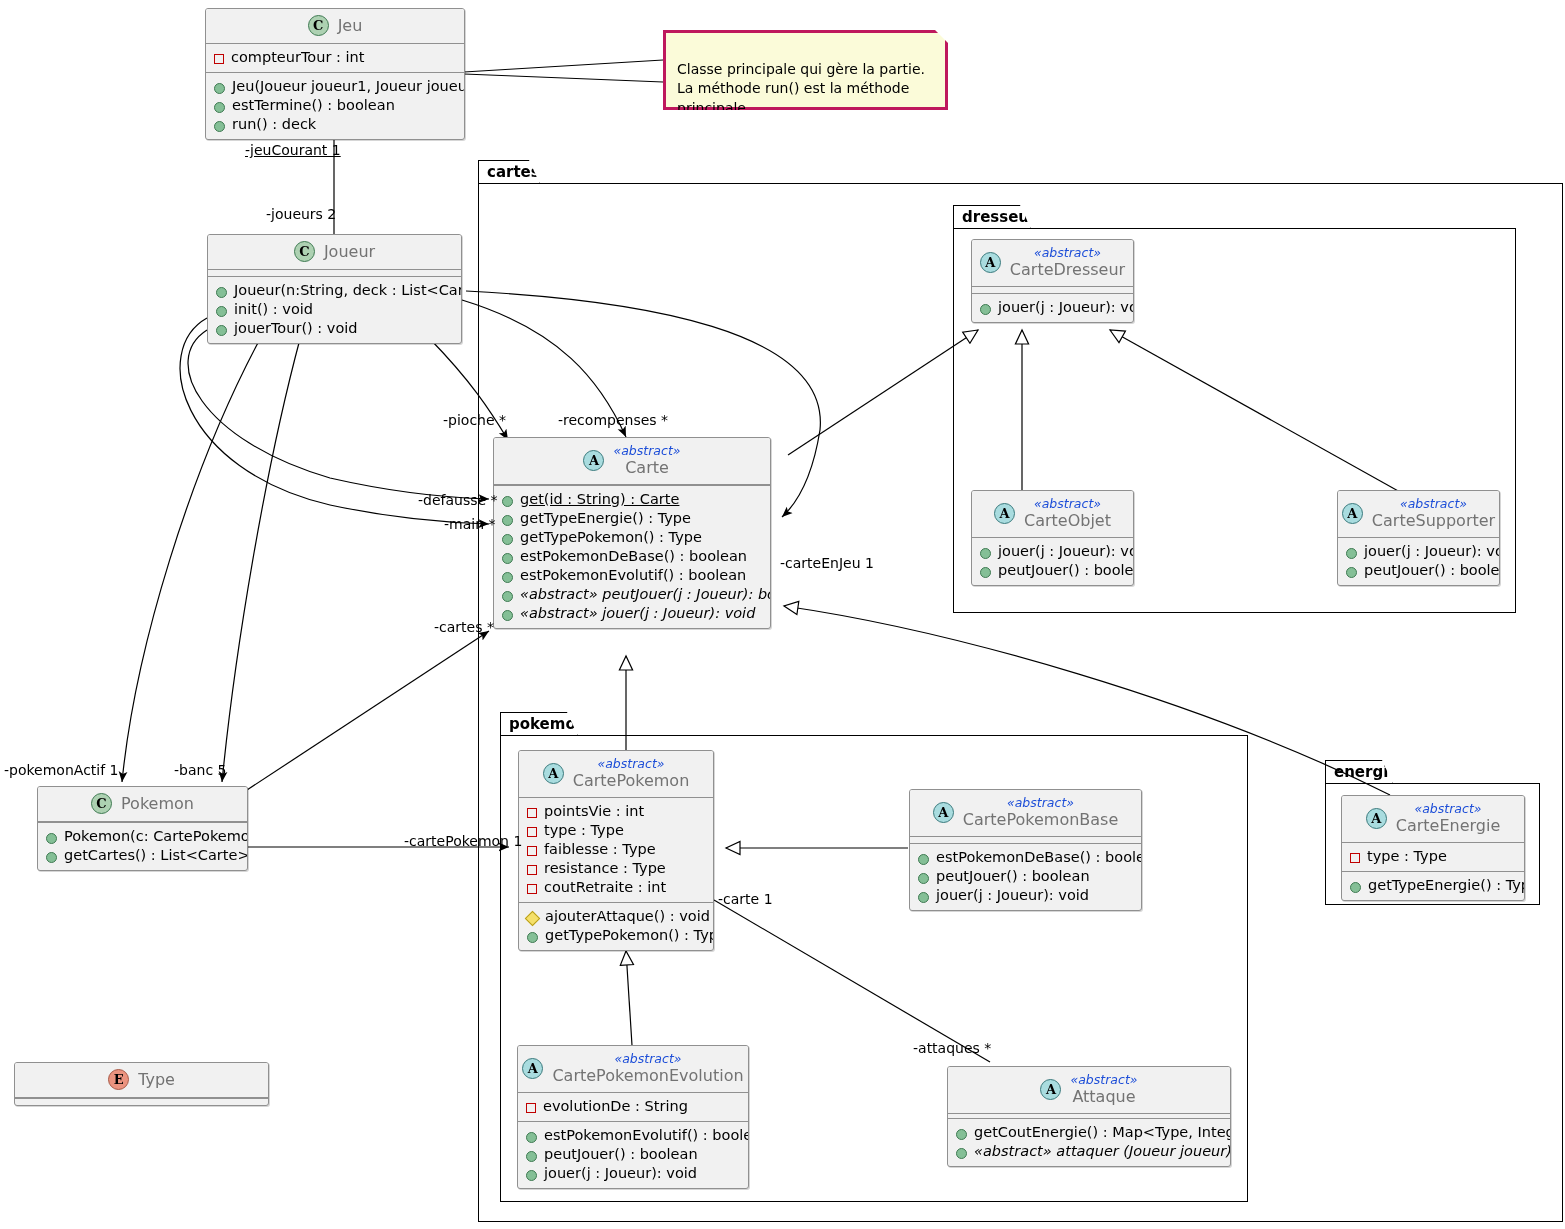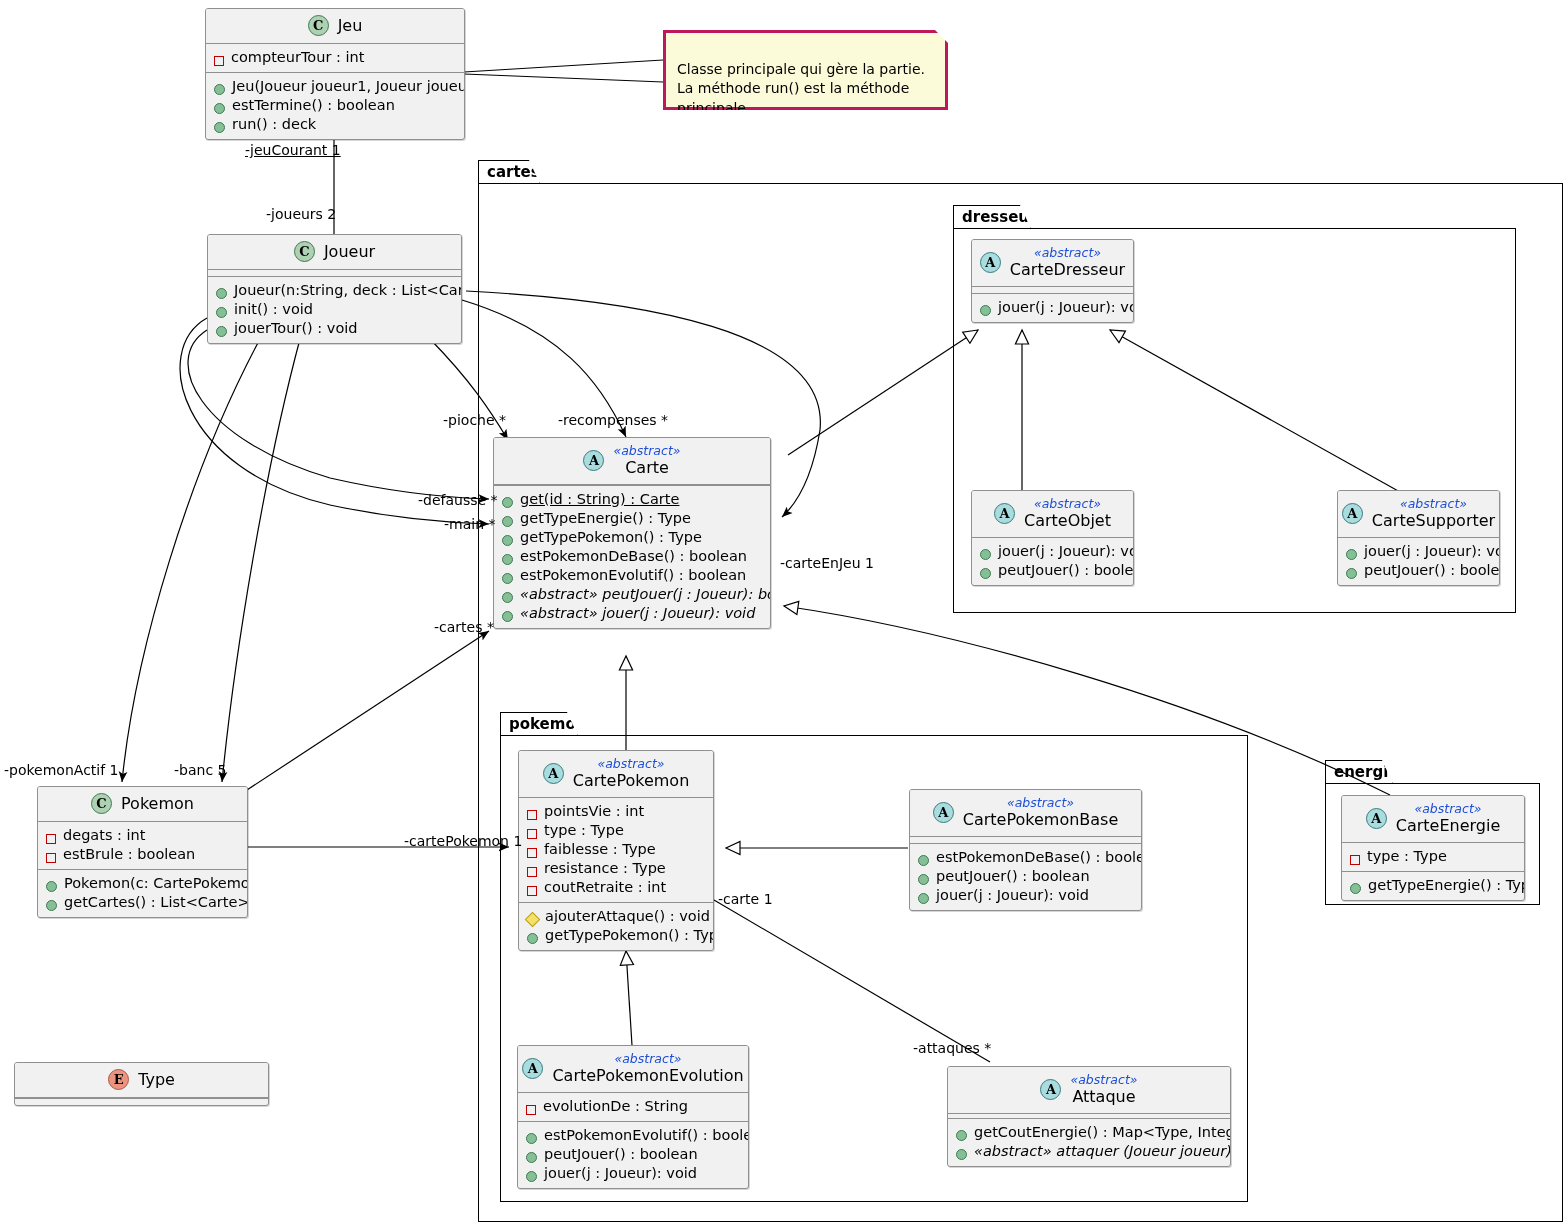--- a/index.html
+++ b/index.html
@@ -62,21 +62,21 @@
     display:block;
     font-style:italic;
     font-size:12.5px;
     line-height:14px;
     color:#1d4ed8;
   }
   .cls .hdr .cname{
     display:block;
     font-size:16px;
     line-height:19px;
-    color:#000000;
+    color:#737373;
   }
   .cls.abstract .hdr .cname{}
   .cls .hdr-row{
     display:flex;align-items:center;justify-content:center;gap:9px;
   }
   .cls .hdr-row .namewrap{text-align:center;}
 
   .badge{
     width:21px;height:21px;border-radius:50%;
     display:inline-flex;align-items:center;justify-content:center;
@@ -85,21 +85,21 @@
     box-sizing:border-box;
   }
   .badge.C{background:#add1b2;border:1.4px solid #3f7a52;}
   .badge.A{background:#a9dcdf;border:1.4px solid #3a7a7d;}
   .badge.E{background:#eb937f;border:1.4px solid #a85a47;}
 
   .sep{height:1px;background:#909090;}
   .compart{padding:4px 8px 5px 8px;}
   .compart.enumvals{padding:5px 9px 6px 9px;}
   .row{
-    display:flex;align-items:center;gap:7px;
+    display:flex;align-items:flex-start;gap:7px;
     font-size:14.5px;line-height:19px;color:#000;
     white-space:nowrap;
   }
   .row .txt{display:block;}
   .row.italic .txt{font-style:italic;}
   .row .txt u{text-decoration:underline;}
   .mk{flex:0 0 auto;margin-top:6px;}
   .mk.priv{
     width:8px;height:8px;border:1.4px solid #c00000;background:transparent;
   }
@@ -555,30 +555,20 @@
   <div class="cls" style="left:37px;top:786px;width:211px;">
     <div class="hdr">
       <div class="hdr-row">
         <span class="badge C">C</span>
         <span class="namewrap">
             <span class="cname">Pokemon</span>
           </span>
       </div>
     </div>
     <div class="sep"></div>
-    <div class="compart">
-      <div class="row">
-          <span class="mk priv"></span>
-          <span class="txt">degats : int</span>
-        </div>
-      <div class="row">
-          <span class="mk priv"></span>
-          <span class="txt">estBrule : boolean</span>
-        </div>
-    </div>
     <div class="sep"></div>
     <div class="compart">
       <div class="row">
           <span class="mk pub"></span>
           <span class="txt">Pokemon(c: CartePokemon)</span>
         </div>
       <div class="row">
           <span class="mk pub"></span>
           <span class="txt">getCartes() : List&lt;Carte&gt;</span>
         </div>

